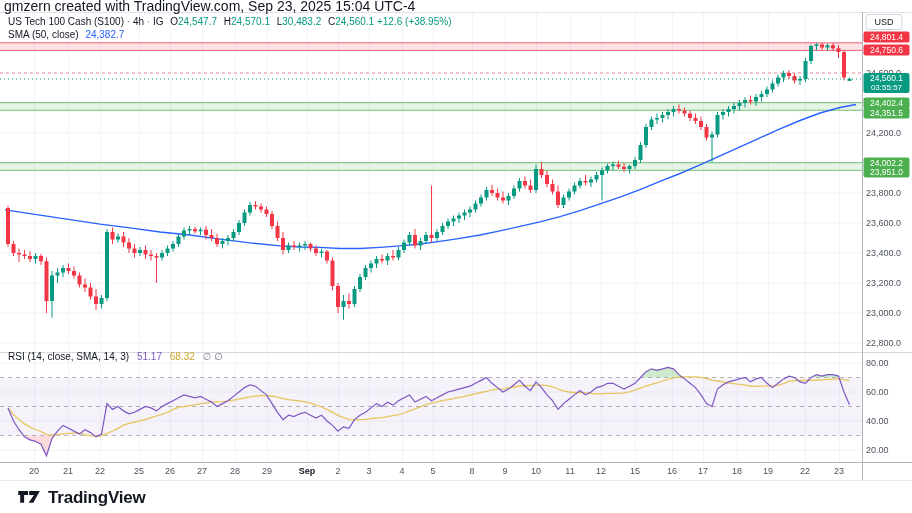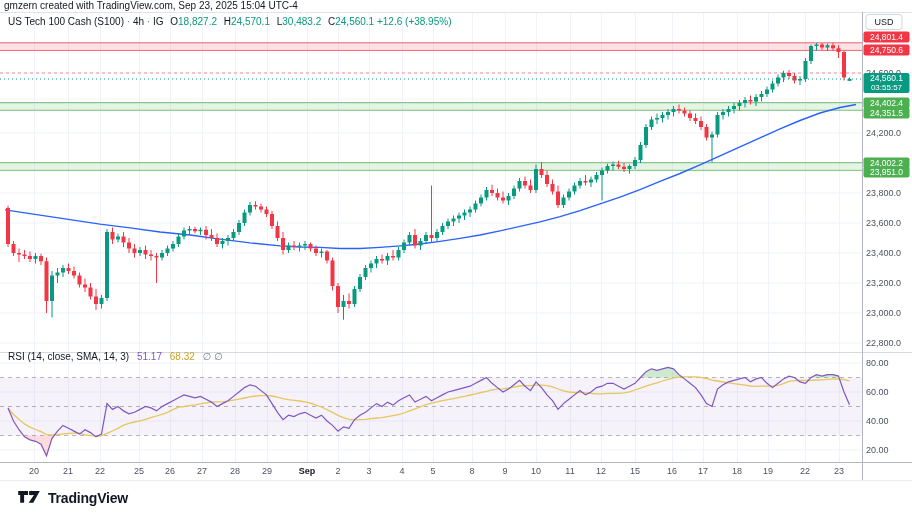--- a/index.html
+++ b/index.html
@@ -1,33 +1,33 @@
 <!DOCTYPE html>
 <html><head>
 <meta charset="utf-8">
 <style>
   html,body{margin:0;padding:0;background:#fff;}
   body{width:912px;height:513px;position:relative;overflow:hidden;
        font-family:"Liberation Sans","DejaVu Sans",sans-serif;-webkit-font-smoothing:antialiased;}
-  .ribbon{position:absolute;top:0;left:0;width:912px;height:12px;font-size:10px;
+  .ribbon{position:absolute;top:0;left:0;width:912px;height:12px;font-size:14px;
           color:#131722;line-height:12px;padding-left:4px;box-sizing:border-box;background:#fff;z-index:5;}
   #chart-svg{position:absolute;top:0;left:0;z-index:1;}
   .legend{position:absolute;z-index:6;font-size:10px;color:#131722;line-height:13px;white-space:nowrap;}
   .legend .k{color:#131722;margin-left:4px;}
   .legend .up{color:#089981;}
   .legend .blue{color:#2962ff;}
   .legend .gray{color:#787b86;}
   .legend .purple{color:#7e57c2;}
   .legend .yellow{color:#c9a227;}
   .main-legend{top:15px;left:8px;}
   .rsi-legend{top:350px;left:8px;}
   .footer{position:absolute;left:0;top:480px;width:912px;height:33px;background:#fff;z-index:5;
           display:flex;align-items:center;border-top:1px solid #e9ecf1;}
   .brand{display:flex;align-items:center;gap:6px;margin-left:18px;color:#131722;}
-  .brand-text{font-size:14px;font-weight:700;letter-spacing:-0.2px;}
+  .brand-text{font-size:17px;font-weight:700;letter-spacing:-0.2px;}
 </style>
 </head>
 <body>
 
 <div class="ribbon">
   <span>gmzern created with TradingView.com, Sep 23, 2025 15:04 UTC-4</span>
 </div>
 
 <svg id="chart-svg" width="912" height="513">
     <g>
@@ -494,25 +494,29 @@
     </g>
   </svg>
 
 <div class="legend main-legend">
   <div>
     <span>US Tech 100 Cash (S100)</span>
     <span class="gray">·</span>
     <span>4h</span>
     <span class="gray">·</span>
     <span>IG</span>
-    <span class="k">O</span><span class="up">18,827.2</span>
+    <span class="k">O</span><span class="up">24,547.7</span>
     <span class="k">H</span><span class="up">24,570.1</span>
     <span class="k">L</span><span class="up">30,483.2</span>
     <span class="k">C</span><span class="up">24,560.1</span>
     <span class="up">+12.6 (+38.95%)</span>
+  </div>
+  <div>
+    <span>SMA (50, close)</span>
+    <span class="blue" style="margin-left:4px;">24,382.7</span>
   </div>
 </div>
 
 <div class="legend rsi-legend">
   <span>RSI (14, close, SMA, 14, 3)</span>
   <span class="purple" style="margin-left:5px;text-align:right;">51.17</span>
   <span class="yellow" style="margin-left:5px;">68.32</span>
   <span class="gray" style="margin-left:5px;">∅ ∅</span>
 </div>
 

